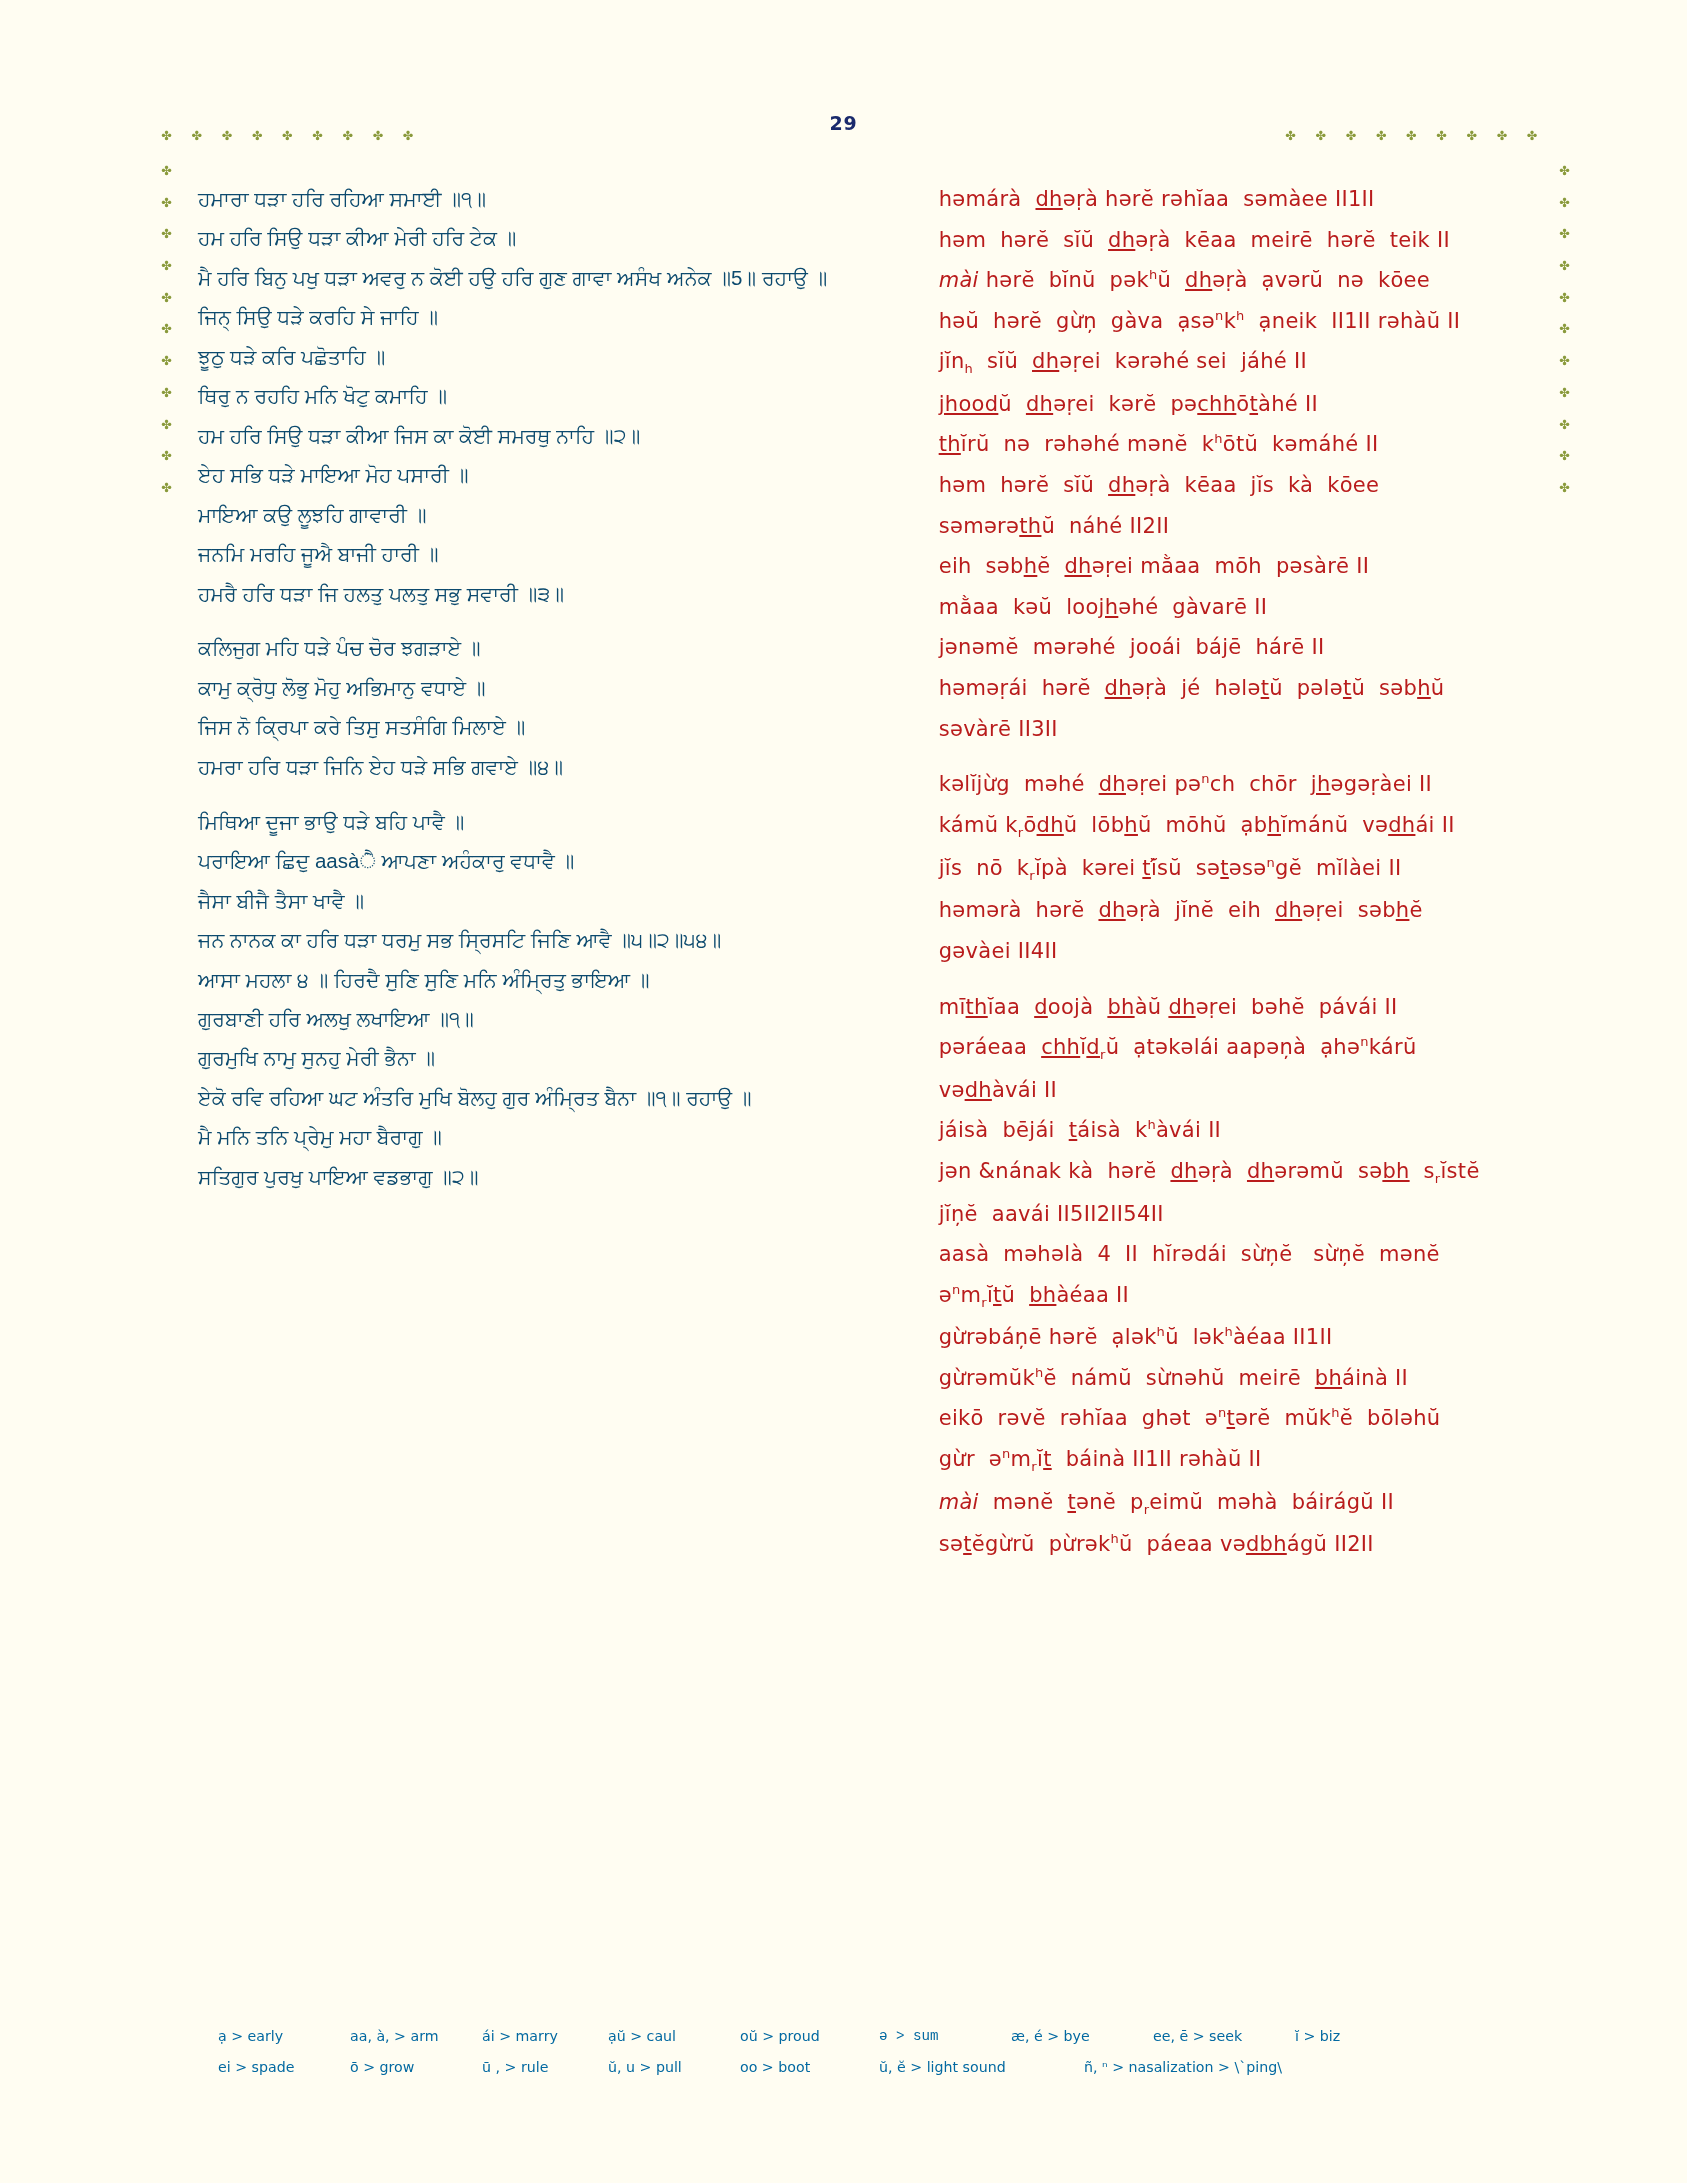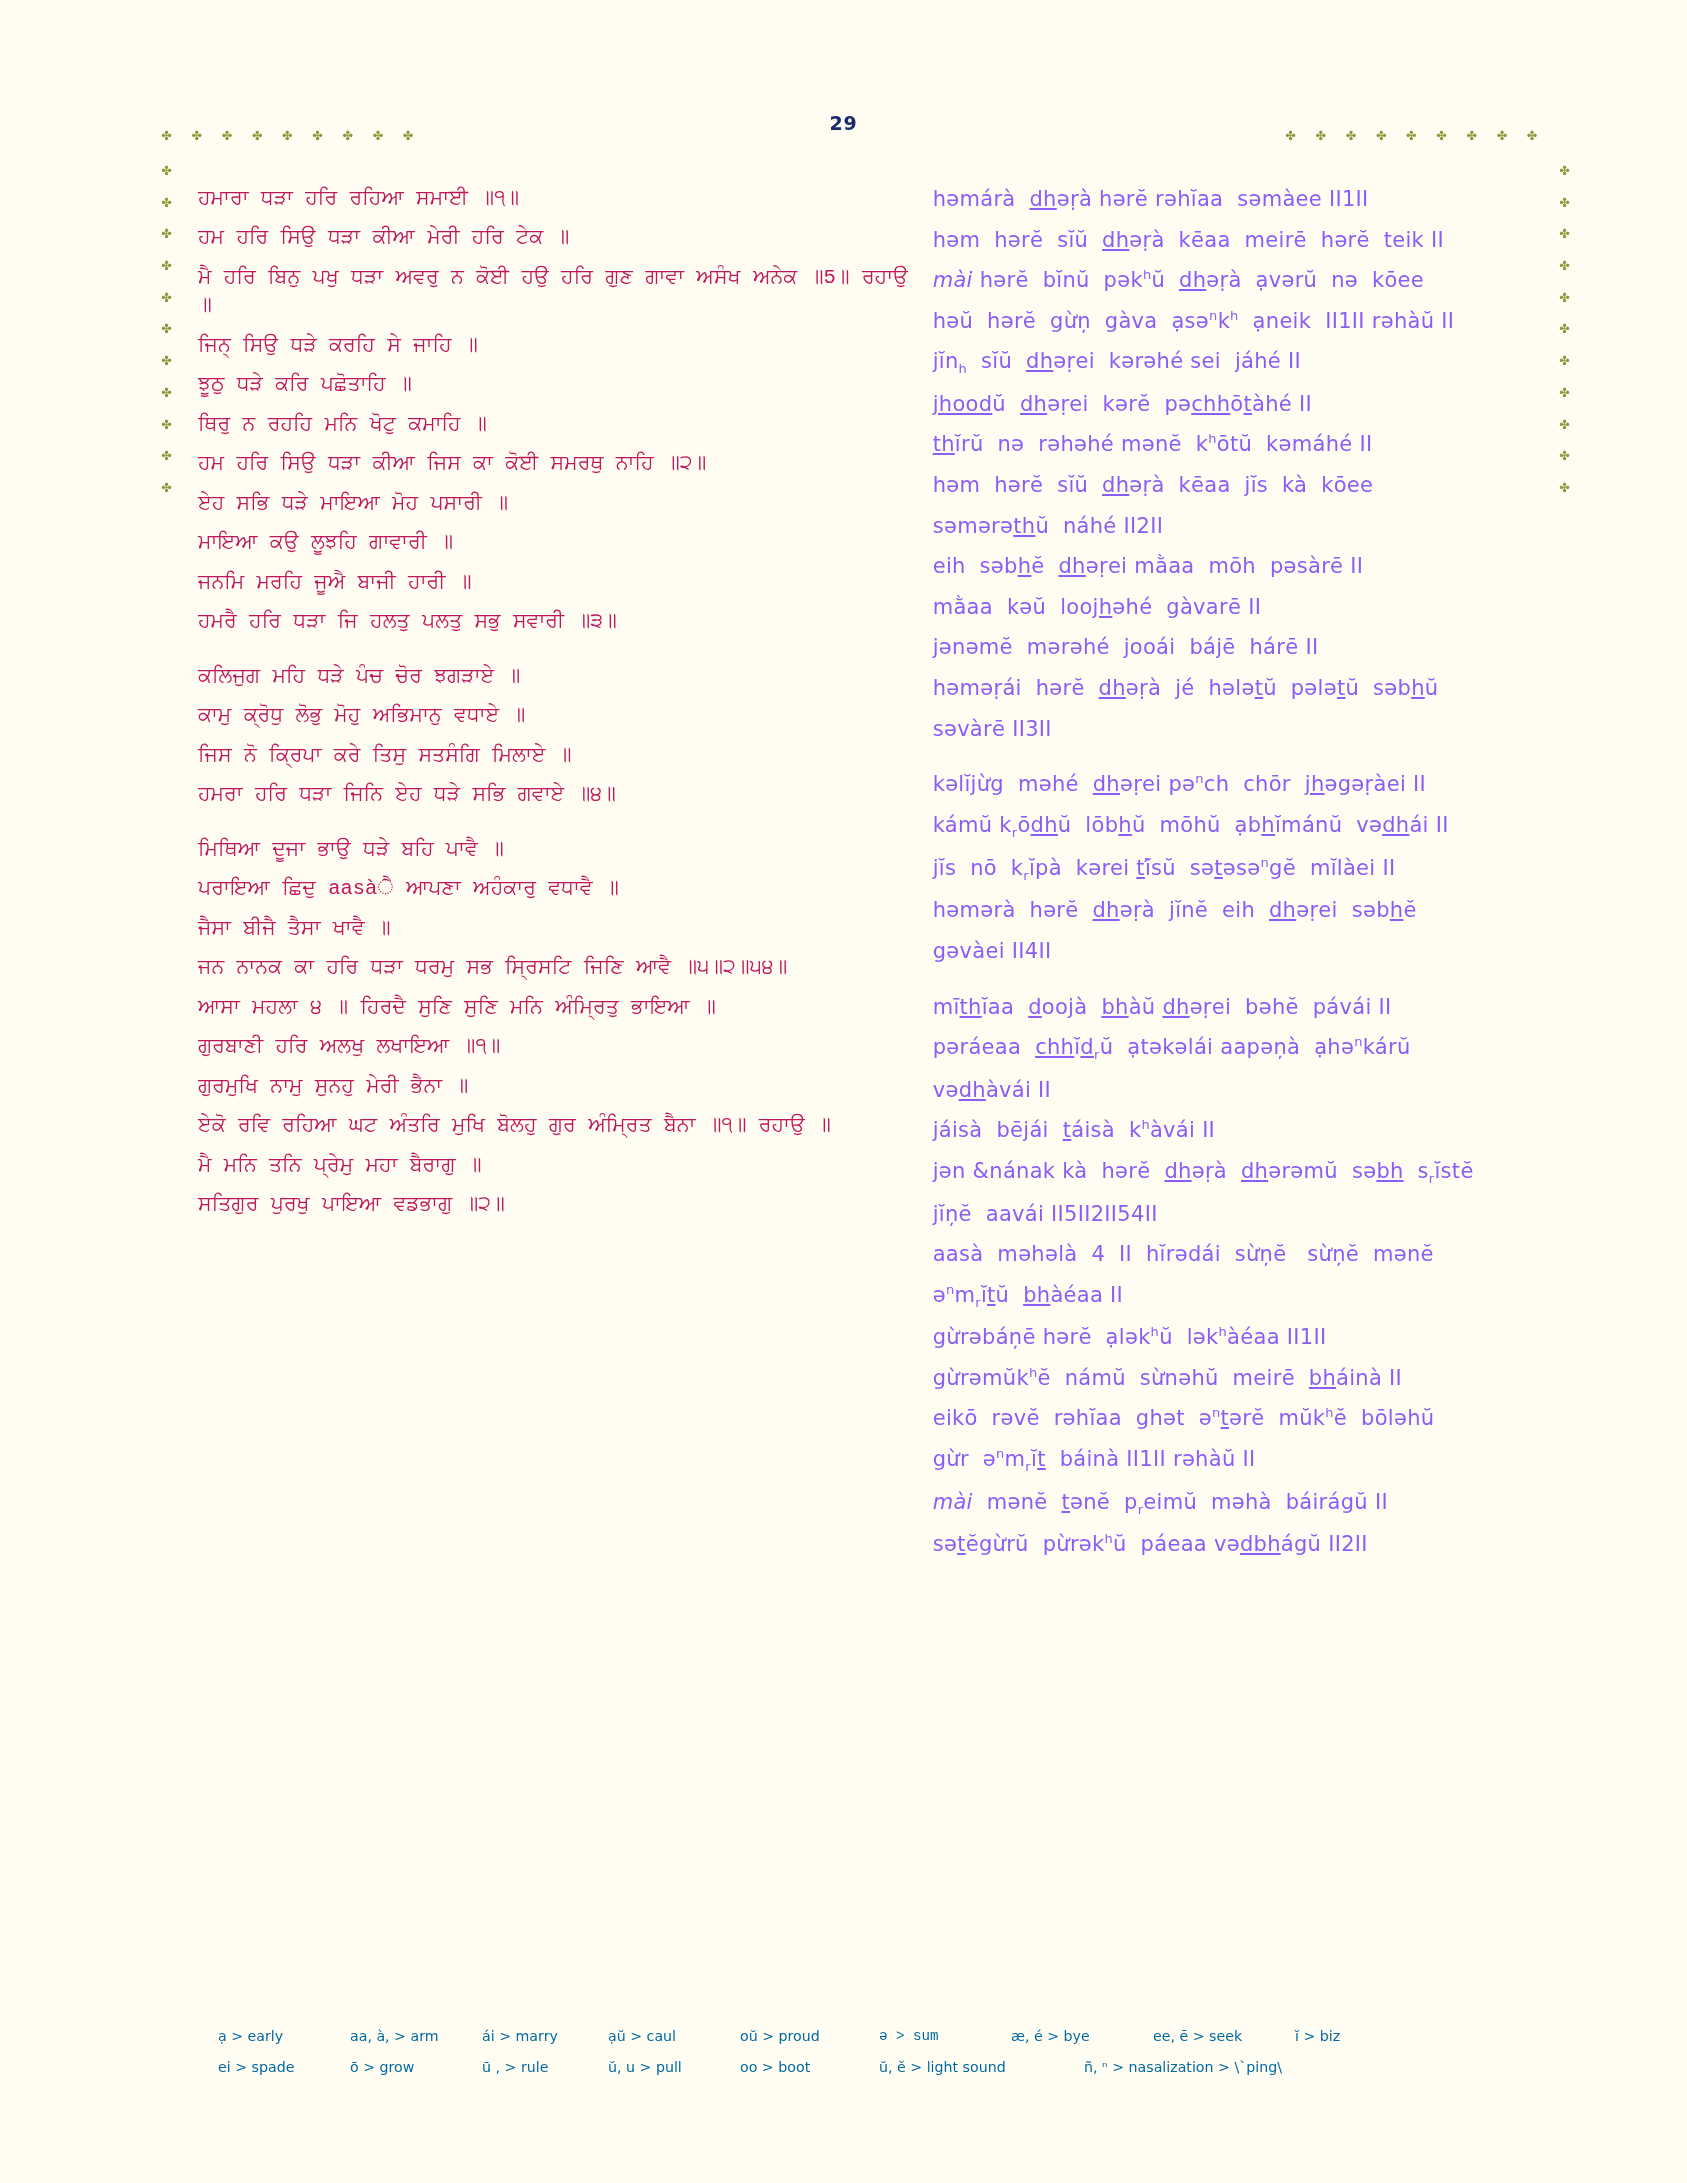--- a/index.html
+++ b/index.html
@@ -78,31 +78,32 @@
     padding-right: 20px;
   }
   .col-translit {
     width: 761px;
     box-sizing: border-box;
   }
 
   .line-gur {
     font-size: 20.5px;
     line-height: 1.38;
-    color: #be185d;
+    color: #0c4a6e;
     margin-bottom: 11.2px;
-    font-family: Liberation Mono, monospace;
+    font-family: Liberation Sans, sans-serif;
   }
   .line-tr {
     font-size: 21px;
     line-height: 1.40;
-    color: #8b5cf6;
+    color: #b91c1c;
     margin-bottom: 11.2px;
     font-family: "DejaVu Sans", sans-serif;
     letter-spacing: 0.3px;
+    margin-left: 6px;
   }
   .line-gur.gap, .line-tr.gap { margin-top: 26.5px; }
 
   .u { text-decoration: underline; }
   .ital { font-style: italic; }
   sub, sup {
     font-size: 0.62em;
   }
 
   

